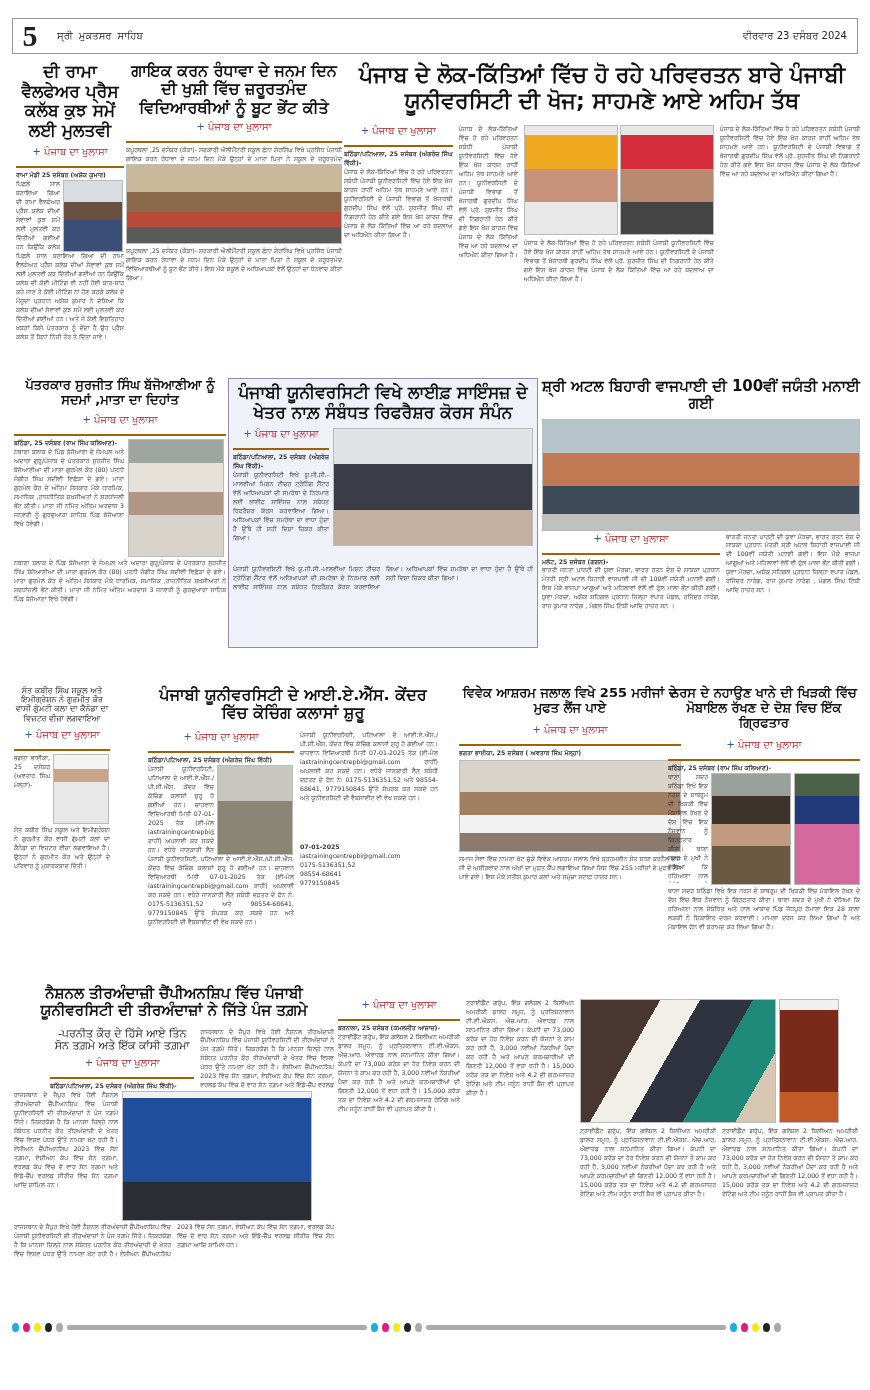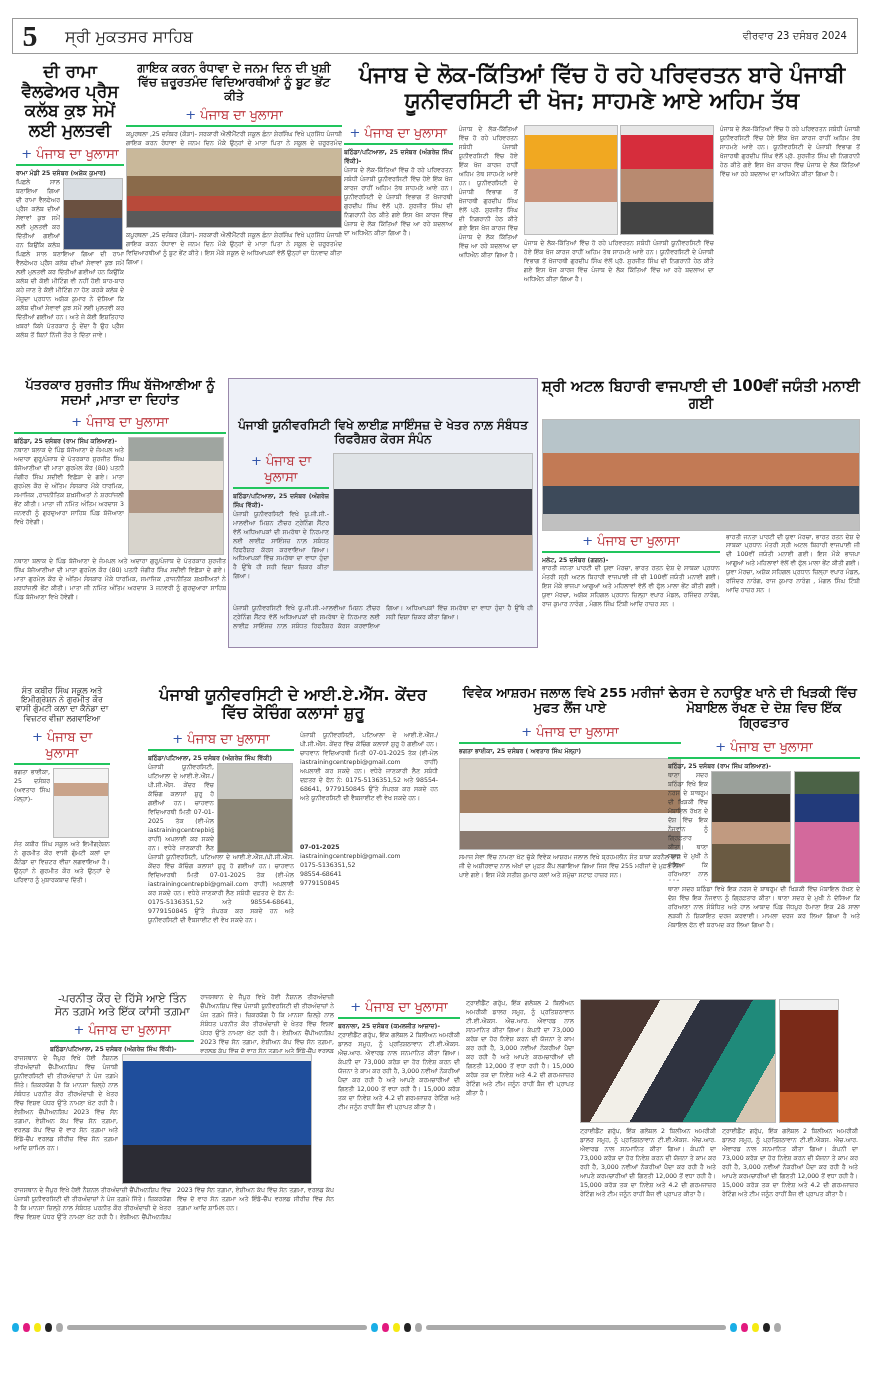--- a/index.html
+++ b/index.html
@@ -1,24 +1,24 @@
 <!DOCTYPE html>
 <html><head>
 <meta charset="utf-8">
 <style>
   * { box-sizing: border-box; margin: 0; padding: 0; }
   body { width: 870px; height: 1390px; background: #fff; font-family: "DejaVu Sans", sans-serif; color: #222; position: relative; overflow: hidden; }
   .abs { position: absolute; }
   .masthead { left: 12px; top: 18px; width: 846px; height: 36px; border: 1px solid #999; display: flex; align-items: center; }
   .page-num { font-family: "Liberation Serif", serif; font-size: 30px; font-weight: bold; width: 26px; text-align: center; margin-left: 4px; }
-  .place { font-size: 16px; margin-left: 22px; width: 245px; }
+  .place { font-size: 10px; margin-left: 14px; width: 245px; font-family: Liberation Mono, monospace; }
   .brand { background: #b5232a; color: #f3d23a; height: 36px; width: 154px; display: flex; align-items: center; justify-content: center; font-size: 18px; font-weight: bold; }
   .date { flex: 1; text-align: right; font-size: 10px; padding-right: 10px; }
   .hl { font-weight: bold; text-align: center; line-height: 1.15; color: #111; }
-  .byline { font-size: 13px; text-align: center; color: #b5232a; border-bottom: 2px solid #22c55e; padding-bottom: 2px; margin-bottom: 3px; }
+  .byline { font-size: 10px; text-align: center; color: #b5232a; border-bottom: 2px solid #a16207; padding-bottom: 8px; margin-bottom: 3px; }
   .byline .pl { color: #3355aa; }
   .txt { font-size: 6.2px; line-height: 1.45; color: #333; text-align: justify; overflow: hidden; }
   .photo { background: #8a8f88; border: 1px solid #bbb; overflow: hidden; }
   .box { background: #eef1f8; border: 1px solid #98a; }
   .reg { top: 1322px; height: 10px; display: flex; align-items: center; gap: 4px; }
   .dot { width: 7px; height: 9px; border-radius: 50%; }
   .bar { height: 5px; background: #aaa; border-radius: 3px; }
 </style>
 </head>
 <body>
@@ -34,21 +34,21 @@
   <div class="byline" style="margin-top:6px;"><span class="pl">+</span> <span>ਪੰਜਾਬ</span> <span>ਦਾ</span> <span>ਖੁਲਾਸਾ</span></div>
   <div class="txt" style="font-weight:bold;">ਰਾਮਾ ਮੰਡੀ 25 ਦਸੰਬਰ (ਅਸ਼ੋਕ ਕੁਮਾਰ)</div>
   <div style="display:flex; gap:3px;">
     <div class="txt" style="width:44px; height:70px;">ਪਿਛਲੇ ਸਾਲ ਬਣਾਇਆ ਗਿਆ ਦੀ ਰਾਮਾ ਵੈਲਫੇਅਰ ਪ੍ਰੈਸ ਕਲੱਬ ਦੀਆਂ ਸੇਵਾਵਾਂ ਕੁਝ ਸਮੇਂ ਲਈ ਮੁਲਤਵੀ ਕਰ ਦਿੱਤੀਆਂ ਗਈਆਂ ਹਨ ਕਿਉਂਕਿ ਕਲੱਬ ਦੀ ਕੋਈ ਮੀਟਿੰਗ ਵੀ ਨਹੀਂ ਹੋਈ ਬਾਰ-ਬਾਰ ਕਹੇ ਜਾਣ ਤੇ ਕੋਈ ਮੀਟਿੰਗ ਨਾ ਹੋਣ ਕਰਕੇ ਕਲੱਬ ਦੇ ਮੌਜੂਦਾ ਪ੍ਰਧਾਨ ਅਸ਼ੋਕ ਕੁਮਾਰ ਨੇ ਦੱਸਿਆ ਕਿ ਕਲੱਬ ਦੀਆਂ ਸੇਵਾਵਾਂ ਕੁਝ ਸਮੇਂ ਲਈ ਮੁਲਤਵੀ ਕਰ ਦਿੱਤੀਆਂ ਗਈਆਂ ਹਨ। ਅਤੇ ਜੇ ਕੋਈ ਇਸ਼ਤਿਹਾਰ ਖ਼ਬਰਾਂ ਕਿਸੇ ਪੱਤਰਕਾਰ ਨੂੰ ਦੇਂਦਾ ਹੈ ਉਹ ਪ੍ਰੈਸ ਕਲੱਬ ਤੋਂ ਬਿਨਾਂ ਨਿੱਜੀ ਤੌਰ ਤੇ ਦਿੱਤਾ ਜਾਵੇ।</div>
     <div class="photo" style="width:60px; height:72px; background:linear-gradient(#d8dde2 0 30%, #6a5040 30% 55%, #3b4f78 55%);"></div>
   </div>
   <div class="txt" style="height:115px;">ਪਿਛਲੇ ਸਾਲ ਬਣਾਇਆ ਗਿਆ ਦੀ ਰਾਮਾ ਵੈਲਫੇਅਰ ਪ੍ਰੈਸ ਕਲੱਬ ਦੀਆਂ ਸੇਵਾਵਾਂ ਕੁਝ ਸਮੇਂ ਲਈ ਮੁਲਤਵੀ ਕਰ ਦਿੱਤੀਆਂ ਗਈਆਂ ਹਨ ਕਿਉਂਕਿ ਕਲੱਬ ਦੀ ਕੋਈ ਮੀਟਿੰਗ ਵੀ ਨਹੀਂ ਹੋਈ ਬਾਰ-ਬਾਰ ਕਹੇ ਜਾਣ ਤੇ ਕੋਈ ਮੀਟਿੰਗ ਨਾ ਹੋਣ ਕਰਕੇ ਕਲੱਬ ਦੇ ਮੌਜੂਦਾ ਪ੍ਰਧਾਨ ਅਸ਼ੋਕ ਕੁਮਾਰ ਨੇ ਦੱਸਿਆ ਕਿ ਕਲੱਬ ਦੀਆਂ ਸੇਵਾਵਾਂ ਕੁਝ ਸਮੇਂ ਲਈ ਮੁਲਤਵੀ ਕਰ ਦਿੱਤੀਆਂ ਗਈਆਂ ਹਨ। ਅਤੇ ਜੇ ਕੋਈ ਇਸ਼ਤਿਹਾਰ ਖ਼ਬਰਾਂ ਕਿਸੇ ਪੱਤਰਕਾਰ ਨੂੰ ਦੇਂਦਾ ਹੈ ਉਹ ਪ੍ਰੈਸ ਕਲੱਬ ਤੋਂ ਬਿਨਾਂ ਨਿੱਜੀ ਤੌਰ ਤੇ ਦਿੱਤਾ ਜਾਵੇ।</div>
 </div>
 
 <div class="abs" style="left:126px; top:62px; width:216px;">
-  <div class="hl" style="font-size:12px;">ਗਾਇਕ ਕਰਨ ਰੰਧਾਵਾ ਦੇ ਜਨਮ ਦਿਨ ਦੀ ਖੁਸ਼ੀ ਵਿੱਚ ਜ਼ਰੂਰਤਮੰਦ ਵਿਦਿਆਰਥੀਆਂ ਨੂੰ ਬੂਟ ਭੇਂਟ ਕੀਤੇ</div>
+  <div class="hl" style="font-size:16px;">ਗਾਇਕ ਕਰਨ ਰੰਧਾਵਾ ਦੇ ਜਨਮ ਦਿਨ ਦੀ ਖੁਸ਼ੀ ਵਿੱਚ ਜ਼ਰੂਰਤਮੰਦ ਵਿਦਿਆਰਥੀਆਂ ਨੂੰ ਬੂਟ ਭੇਂਟ ਕੀਤੇ</div>
   <div class="byline" style="margin-top:4px;"><span class="pl">+</span> <span>ਪੰਜਾਬ</span> <span>ਦਾ</span> <span>ਖੁਲਾਸਾ</span></div>
   <div class="txt" style="height:18px;">ਕਪੂਰਥਲਾ ,25 ਦਸੰਬਰ (ਕੌੜਾ)- ਸਰਕਾਰੀ ਐਲੀਮੈਂਟਰੀ ਸਕੂਲ ਛੰਨਾ ਸ਼ੇਰਸਿੰਘ ਵਿਖੇ ਪ੍ਰਸਿੱਧ ਪੰਜਾਬੀ ਗਾਇਕ ਕਰਨ ਰੰਧਾਵਾ ਦੇ ਜਨਮ ਦਿਨ ਮੌਕੇ ਉਨ੍ਹਾਂ ਦੇ ਮਾਤਾ ਪਿਤਾ ਨੇ ਸਕੂਲ ਦੇ ਜ਼ਰੂਰਤਮੰਦ ਵਿਦਿਆਰਥੀਆਂ ਨੂੰ ਬੂਟ ਭੇਂਟ ਕੀਤੇ। ਇਸ ਮੌਕੇ ਸਕੂਲ ਦੇ ਅਧਿਆਪਕਾਂ ਵੱਲੋਂ ਉਨ੍ਹਾਂ ਦਾ ਧੰਨਵਾਦ ਕੀਤਾ ਗਿਆ।</div>
   <div class="photo" style="height:80px; background:linear-gradient(180deg,#c9b89a 0 35%, #8a6a4a 35% 60%, #b84a3a 60% 80%, #5a5a5a 80%);"></div>
   <div class="txt" style="height:88px; margin-top:3px;">ਕਪੂਰਥਲਾ ,25 ਦਸੰਬਰ (ਕੌੜਾ)- ਸਰਕਾਰੀ ਐਲੀਮੈਂਟਰੀ ਸਕੂਲ ਛੰਨਾ ਸ਼ੇਰਸਿੰਘ ਵਿਖੇ ਪ੍ਰਸਿੱਧ ਪੰਜਾਬੀ ਗਾਇਕ ਕਰਨ ਰੰਧਾਵਾ ਦੇ ਜਨਮ ਦਿਨ ਮੌਕੇ ਉਨ੍ਹਾਂ ਦੇ ਮਾਤਾ ਪਿਤਾ ਨੇ ਸਕੂਲ ਦੇ ਜ਼ਰੂਰਤਮੰਦ ਵਿਦਿਆਰਥੀਆਂ ਨੂੰ ਬੂਟ ਭੇਂਟ ਕੀਤੇ। ਇਸ ਮੌਕੇ ਸਕੂਲ ਦੇ ਅਧਿਆਪਕਾਂ ਵੱਲੋਂ ਉਨ੍ਹਾਂ ਦਾ ਧੰਨਵਾਦ ਕੀਤਾ ਗਿਆ।</div>
 </div>
 
 <div class="abs" style="left:344px; top:62px; width:516px;">
   <div class="hl" style="font-size:22px; line-height:1.2;">ਪੰਜਾਬ ਦੇ ਲੋਕ-ਕਿੱਤਿਆਂ ਵਿੱਚ ਹੋ ਰਹੇ ਪਰਿਵਰਤਨ ਬਾਰੇ ਪੰਜਾਬੀ ਯੂਨੀਵਰਸਿਟੀ ਦੀ ਖੋਜ; ਸਾਹਮਣੇ ਆਏ ਅਹਿਮ ਤੱਥ</div>
   <div style="display:flex; gap:6px; margin-top:10px;">
     <div style="width:110px;">
@@ -79,21 +79,21 @@
     <div style="width:110px;">
       <div class="txt" style="font-weight:bold;">ਬਠਿੰਡਾ, 25 ਦਸੰਬਰ (ਰਾਮ ਸਿੰਘ ਕਲਿਆਣ)-</div>
       <div class="txt" style="height:100px;">ਨਥਾਣਾ ਬਲਾਕ ਦੇ ਪਿੰਡ ਬੱਜੋਆਣਾ ਦੇ ਜੰਮਪਲ ਅਤੇ ਅਦਾਰਾ ਗੁਰੂ/ਪੰਜਾਬ ਦੇ ਪੱਤਰਕਾਰ ਸੁਰਜੀਤ ਸਿੰਘ ਬੱਜੋਆਣੀਆ ਦੀ ਮਾਤਾ ਗੁਰਮੇਲ ਕੌਰ (80) ਪਤਨੀ ਜੰਗੀਰ ਸਿੰਘ ਸਦੀਵੀ ਵਿਛੋੜਾ ਦੇ ਗਏ। ਮਾਤਾ ਗੁਰਮੇਲ ਕੌਰ ਦੇ ਅੰਤਿਮ ਸੰਸਕਾਰ ਮੌਕੇ ਧਾਰਮਿਕ, ਸਮਾਜਿਕ ,ਰਾਜਨੀਤਿਕ ਸ਼ਖ਼ਸੀਅਤਾਂ ਨੇ ਸ਼ਰਧਾਂਜਲੀ ਭੇਂਟ ਕੀਤੀ। ਮਾਤਾ ਜੀ ਨਮਿੱਤ ਅੰਤਿਮ ਅਰਦਾਸ 3 ਜਨਵਰੀ ਨੂੰ ਗੁਰਦੁਆਰਾ ਸਾਹਿਬ ਪਿੰਡ ਬੱਜੋਆਣਾ ਵਿਖੇ ਹੋਵੇਗੀ।</div>
     </div>
     <div class="photo" style="width:96px; height:118px; background:linear-gradient(180deg,#9fa5a0 0 20%, #e5e0d8 20% 45%, #b09684 45% 65%, #d8d4cc 65%);"></div>
   </div>
   <div class="txt" style="height:134px; margin-top:2px;">ਨਥਾਣਾ ਬਲਾਕ ਦੇ ਪਿੰਡ ਬੱਜੋਆਣਾ ਦੇ ਜੰਮਪਲ ਅਤੇ ਅਦਾਰਾ ਗੁਰੂ/ਪੰਜਾਬ ਦੇ ਪੱਤਰਕਾਰ ਸੁਰਜੀਤ ਸਿੰਘ ਬੱਜੋਆਣੀਆ ਦੀ ਮਾਤਾ ਗੁਰਮੇਲ ਕੌਰ (80) ਪਤਨੀ ਜੰਗੀਰ ਸਿੰਘ ਸਦੀਵੀ ਵਿਛੋੜਾ ਦੇ ਗਏ। ਮਾਤਾ ਗੁਰਮੇਲ ਕੌਰ ਦੇ ਅੰਤਿਮ ਸੰਸਕਾਰ ਮੌਕੇ ਧਾਰਮਿਕ, ਸਮਾਜਿਕ ,ਰਾਜਨੀਤਿਕ ਸ਼ਖ਼ਸੀਅਤਾਂ ਨੇ ਸ਼ਰਧਾਂਜਲੀ ਭੇਂਟ ਕੀਤੀ। ਮਾਤਾ ਜੀ ਨਮਿੱਤ ਅੰਤਿਮ ਅਰਦਾਸ 3 ਜਨਵਰੀ ਨੂੰ ਗੁਰਦੁਆਰਾ ਸਾਹਿਬ ਪਿੰਡ ਬੱਜੋਆਣਾ ਵਿਖੇ ਹੋਵੇਗੀ।</div>
 </div>
 
 <div class="abs box" style="left:228px; top:378px; width:310px; height:270px; padding:4px;">
-  <div class="hl" style="font-size:12px;margin-top:36px;">ਪੰਜਾਬੀ ਯੂਨੀਵਰਸਿਟੀ ਵਿਖੇ ਲਾਈਫ਼ ਸਾਇੰਸਜ਼ ਦੇ ਖੇਤਰ ਨਾਲ਼ ਸੰਬੰਧਤ ਰਿਫਰੈਸ਼ਰ ਕੋਰਸ ਸੰਪੰਨ</div>
+  <div class="hl" style="font-size:17px;">ਪੰਜਾਬੀ ਯੂਨੀਵਰਸਿਟੀ ਵਿਖੇ ਲਾਈਫ਼ ਸਾਇੰਸਜ਼ ਦੇ ਖੇਤਰ ਨਾਲ਼ ਸੰਬੰਧਤ ਰਿਫਰੈਸ਼ਰ ਕੋਰਸ ਸੰਪੰਨ</div>
   <div style="display:flex; gap:4px; margin-top:6px;">
     <div style="width:96px;">
       <div class="byline"><span class="pl">+</span> <span>ਪੰਜਾਬ</span> <span>ਦਾ</span> <span>ਖੁਲਾਸਾ</span></div>
       <div class="txt" style="font-weight:bold;">ਬਠਿੰਡਾ/ਪਟਿਆਲਾ, 25 ਦਸੰਬਰ (ਅੰਗਰੇਜ਼ ਸਿੰਘ ਵਿੱਕੀ)-</div>
       <div class="txt" style="height:90px;">ਪੰਜਾਬੀ ਯੂਨੀਵਰਸਿਟੀ ਵਿਖੇ ਯੂ.ਜੀ.ਸੀ.-ਮਾਲਵੀਆ ਮਿਸ਼ਨ ਟੀਚਰ ਟ੍ਰੇਨਿੰਗ ਸੈਂਟਰ ਵੱਲੋਂ ਅਧਿਆਪਕਾਂ ਦੀ ਸਮਰੱਥਾ ਦੇ ਨਿਰਮਾਣ ਲਈ ਲਾਈਫ਼ ਸਾਇੰਸਜ਼ ਨਾਲ਼ ਸਬੰਧਤ ਰਿਫਰੈਸ਼ਰ ਕੋਰਸ ਕਰਵਾਇਆ ਗਿਆ। ਅਧਿਆਪਕਾਂ ਵਿੱਚ ਸਮਰੱਥਾ ਦਾ ਵਾਧਾ ਹੁੰਦਾ ਹੈ ਉੱਥੇ ਹੀ ਸਹੀ ਦਿਸ਼ਾ ਜ਼ਿਕਰ ਕੀਤਾ ਗਿਆ।</div>
     </div>
     <div class="photo" style="width:200px; height:118px; background:linear-gradient(180deg,#dfe3e6 0 30%, #3a3c48 30% 70%, #c4b0a0 70%);"></div>
   </div>
   <div class="txt" style="height:80px; margin-top:4px; column-count:2; column-gap:6px;">ਪੰਜਾਬੀ ਯੂਨੀਵਰਸਿਟੀ ਵਿਖੇ ਯੂ.ਜੀ.ਸੀ.-ਮਾਲਵੀਆ ਮਿਸ਼ਨ ਟੀਚਰ ਟ੍ਰੇਨਿੰਗ ਸੈਂਟਰ ਵੱਲੋਂ ਅਧਿਆਪਕਾਂ ਦੀ ਸਮਰੱਥਾ ਦੇ ਨਿਰਮਾਣ ਲਈ ਲਾਈਫ਼ ਸਾਇੰਸਜ਼ ਨਾਲ਼ ਸਬੰਧਤ ਰਿਫਰੈਸ਼ਰ ਕੋਰਸ ਕਰਵਾਇਆ ਗਿਆ। ਅਧਿਆਪਕਾਂ ਵਿੱਚ ਸਮਰੱਥਾ ਦਾ ਵਾਧਾ ਹੁੰਦਾ ਹੈ ਉੱਥੇ ਹੀ ਸਹੀ ਦਿਸ਼ਾ ਜ਼ਿਕਰ ਕੀਤਾ ਗਿਆ।</div>
 </div>
@@ -158,20 +158,21 @@
   <div class="txt" style="font-weight:bold;">ਬਠਿੰਡਾ, 25 ਦਸੰਬਰ (ਰਾਮ ਸਿੰਘ ਕਲਿਆਣ)-</div>
   <div style="display:flex; gap:3px;">
     <div class="txt" style="width:40px; height:110px;">ਥਾਣਾ ਸਦਰ ਬਠਿੰਡਾ ਵਿਖੇ ਇਕ ਨਰਸ ਦੇ ਬਾਥਰੂਮ ਦੀ ਖਿੜਕੀ ਵਿੱਚ ਮੋਬਾਇਲ ਰੱਖਣ ਦੇ ਦੋਸ਼ ਵਿੱਚ ਇਕ ਨੌਜਵਾਨ ਨੂੰ ਗ੍ਰਿਫ਼ਤਾਰ ਕੀਤਾ। ਥਾਣਾ ਸਦਰ ਦੇ ਮੁਖੀ ਨੇ ਦੱਸਿਆ ਕਿ ਹਰਿਆਣਾ ਨਾਲ ਸੰਬੰਧਿਤ ਅਤੇ ਹਾਲ ਆਬਾਦ ਪਿੰਡ ਜੋਧਪੁਰ ਰੋਮਾਣਾ ਇਕ 28 ਸਾਲਾ ਲੜਕੀ ਨੇ ਸ਼ਿਕਾਇਤ ਦਰਜ ਕਰਵਾਈ। ਮਾਮਲਾ ਦਰਜ ਕਰ ਲਿਆ ਗਿਆ ਹੈ ਅਤੇ ਮੋਬਾਇਲ ਫੋਨ ਵੀ ਬਰਾਮਦ ਕਰ ਲਿਆ ਗਿਆ ਹੈ।</div>
     <div class="photo" style="width:80px; height:112px; background:linear-gradient(180deg,#9aa09a 0 20%, #3d332c 20% 45%, #c19a80 45% 65%, #6a5a42 65%);"></div>
     <div class="photo" style="width:66px; height:112px; background:linear-gradient(180deg,#4b6246 0 20%, #223a7a 20% 45%, #d3699c 45%);"></div>
   </div>
   <div class="txt" style="height:78px; margin-top:2px;">ਥਾਣਾ ਸਦਰ ਬਠਿੰਡਾ ਵਿਖੇ ਇਕ ਨਰਸ ਦੇ ਬਾਥਰੂਮ ਦੀ ਖਿੜਕੀ ਵਿੱਚ ਮੋਬਾਇਲ ਰੱਖਣ ਦੇ ਦੋਸ਼ ਵਿੱਚ ਇਕ ਨੌਜਵਾਨ ਨੂੰ ਗ੍ਰਿਫ਼ਤਾਰ ਕੀਤਾ। ਥਾਣਾ ਸਦਰ ਦੇ ਮੁਖੀ ਨੇ ਦੱਸਿਆ ਕਿ ਹਰਿਆਣਾ ਨਾਲ ਸੰਬੰਧਿਤ ਅਤੇ ਹਾਲ ਆਬਾਦ ਪਿੰਡ ਜੋਧਪੁਰ ਰੋਮਾਣਾ ਇਕ 28 ਸਾਲਾ ਲੜਕੀ ਨੇ ਸ਼ਿਕਾਇਤ ਦਰਜ ਕਰਵਾਈ। ਮਾਮਲਾ ਦਰਜ ਕਰ ਲਿਆ ਗਿਆ ਹੈ ਅਤੇ ਮੋਬਾਇਲ ਫੋਨ ਵੀ ਬਰਾਮਦ ਕਰ ਲਿਆ ਗਿਆ ਹੈ।</div>
 </div>
 
 <div class="abs" style="left:14px; top:985px; width:320px;">
+  <div class="hl" style="font-size:15px;">ਨੈਸ਼ਨਲ ਤੀਰਅੰਦਾਜ਼ੀ ਚੈਂਪੀਅਨਸ਼ਿਪ ਵਿੱਚ ਪੰਜਾਬੀ ਯੂਨੀਵਰਸਿਟੀ ਦੀ ਤੀਰਅੰਦਾਜ਼ਾਂ ਨੇ ਜਿੱਤੇ ਪੰਜ ਤਗ਼ਮੇ</div>
   <div style="display:flex; gap:6px; margin-top:8px;">
     <div style="width:162px;margin-left:36px;">
       <div class="hl" style="font-size:11px; font-weight:normal;">-ਪਰਨੀਤ ਕੌਰ ਦੇ ਹਿੱਸੇ ਆਏ ਤਿੰਨ ਸੋਨ ਤਗ਼ਮੇ ਅਤੇ ਇੱਕ ਕਾਂਸੀ ਤਗ਼ਮਾ</div>
       <div class="byline" style="margin-top:4px;"><span class="pl">+</span> <span>ਪੰਜਾਬ</span> <span>ਦਾ</span> <span>ਖੁਲਾਸਾ</span></div>
       <div class="txt" style="font-weight:bold;">ਬਠਿੰਡਾ/ਪਟਿਆਲਾ, 25 ਦਸੰਬਰ (ਅੰਗਰੇਜ਼ ਸਿੰਘ ਵਿੱਕੀ)-</div>
     </div>
     <div class="txt" style="width:150px; height:60px;">ਰਾਜਸਥਾਨ ਦੇ ਜੈਪੁਰ ਵਿਖੇ ਹੋਈ ਨੈਸ਼ਨਲ ਤੀਰਅੰਦਾਜ਼ੀ ਚੈਂਪੀਅਨਸ਼ਿਪ ਵਿੱਚ ਪੰਜਾਬੀ ਯੂਨੀਵਰਸਿਟੀ ਦੀ ਤੀਰਅੰਦਾਜ਼ਾਂ ਨੇ ਪੰਜ ਤਗ਼ਮੇ ਜਿੱਤੇ। ਜ਼ਿਕਰਯੋਗ ਹੈ ਕਿ ਮਾਨਸਾ ਜ਼ਿਲ੍ਹੇ ਨਾਲ ਸੰਬੰਧਤ ਪਰਨੀਤ ਕੌਰ ਤੀਰਅੰਦਾਜ਼ੀ ਦੇ ਖੇਤਰ ਵਿੱਚ ਵਿਸ਼ਵ ਪੱਧਰ ਉੱਤੇ ਨਾਮਣਾ ਖੱਟ ਰਹੀ ਹੈ। ਏਸ਼ੀਅਨ ਚੈਂਪੀਅਨਸ਼ਿਪ 2023 ਵਿੱਚ ਸੋਨ ਤਗ਼ਮਾ, ਏਸ਼ੀਅਨ ਕੱਪ ਵਿੱਚ ਸੋਨ ਤਗ਼ਮਾ, ਵਰਲਡ ਕੱਪ ਵਿੱਚ ਦੋ ਵਾਰ ਸੋਨ ਤਗ਼ਮਾ ਅਤੇ ਇੰਡੋ-ਚੈਂਪ ਵਰਲਡ ਸੀਰੀਜ਼ ਵਿੱਚ ਸੋਨ ਤਗ਼ਮਾ ਆਦਿ ਸ਼ਾਮਿਲ ਹਨ।</div>
   </div>
   <div style="display:flex; gap:4px;">
     <div class="txt" style="width:104px; height:130px;">ਰਾਜਸਥਾਨ ਦੇ ਜੈਪੁਰ ਵਿਖੇ ਹੋਈ ਨੈਸ਼ਨਲ ਤੀਰਅੰਦਾਜ਼ੀ ਚੈਂਪੀਅਨਸ਼ਿਪ ਵਿੱਚ ਪੰਜਾਬੀ ਯੂਨੀਵਰਸਿਟੀ ਦੀ ਤੀਰਅੰਦਾਜ਼ਾਂ ਨੇ ਪੰਜ ਤਗ਼ਮੇ ਜਿੱਤੇ। ਜ਼ਿਕਰਯੋਗ ਹੈ ਕਿ ਮਾਨਸਾ ਜ਼ਿਲ੍ਹੇ ਨਾਲ ਸੰਬੰਧਤ ਪਰਨੀਤ ਕੌਰ ਤੀਰਅੰਦਾਜ਼ੀ ਦੇ ਖੇਤਰ ਵਿੱਚ ਵਿਸ਼ਵ ਪੱਧਰ ਉੱਤੇ ਨਾਮਣਾ ਖੱਟ ਰਹੀ ਹੈ। ਏਸ਼ੀਅਨ ਚੈਂਪੀਅਨਸ਼ਿਪ 2023 ਵਿੱਚ ਸੋਨ ਤਗ਼ਮਾ, ਏਸ਼ੀਅਨ ਕੱਪ ਵਿੱਚ ਸੋਨ ਤਗ਼ਮਾ, ਵਰਲਡ ਕੱਪ ਵਿੱਚ ਦੋ ਵਾਰ ਸੋਨ ਤਗ਼ਮਾ ਅਤੇ ਇੰਡੋ-ਚੈਂਪ ਵਰਲਡ ਸੀਰੀਜ਼ ਵਿੱਚ ਸੋਨ ਤਗ਼ਮਾ ਆਦਿ ਸ਼ਾਮਿਲ ਹਨ।</div>

